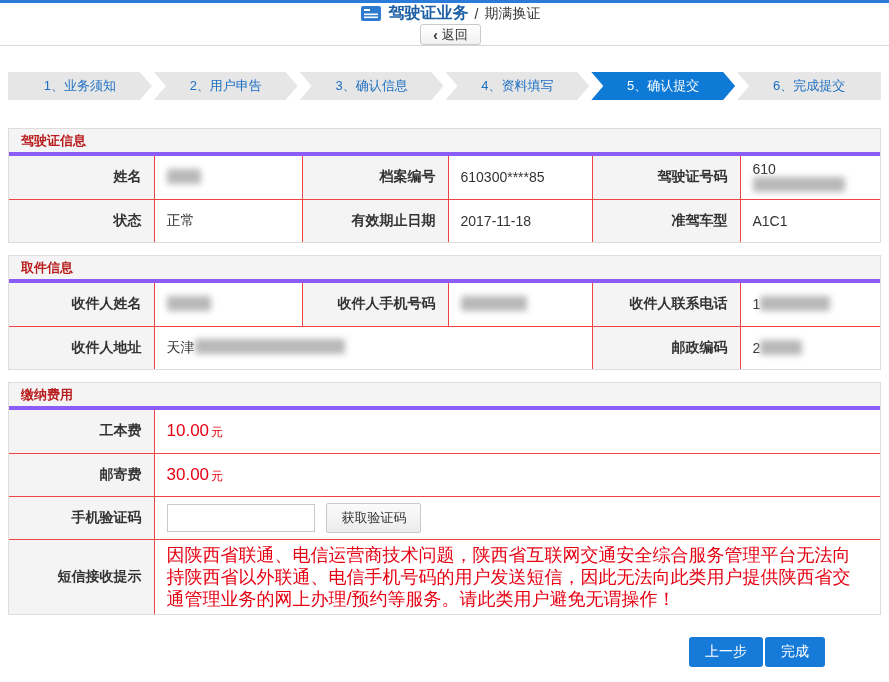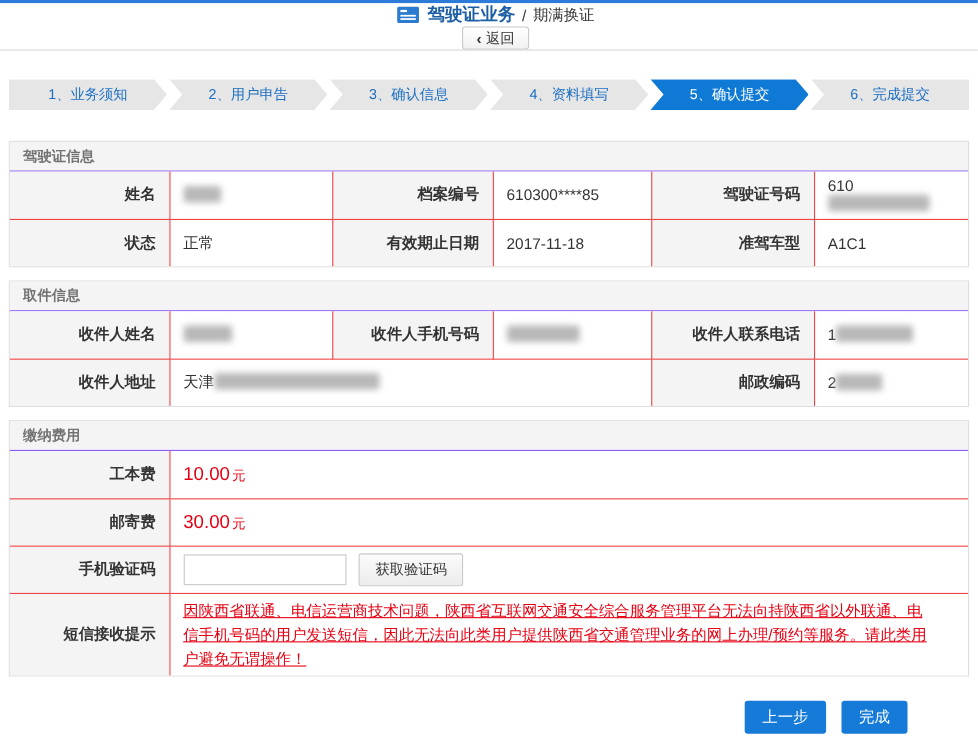--- a/index.html
+++ b/index.html
@@ -44,23 +44,23 @@
   }
   .step.first { clip-path: polygon(0 0, calc(100% - 12px) 0, 100% 50%, calc(100% - 12px) 100%, 0 100%); }
   .step.last  { clip-path: polygon(0 0, 100% 0, 100% 100%, 0 100%, 12px 50%); }
   .step.active { background: #0f7ad6; color: #fff; }
 
   .content { padding: 0 8px; }
   .section { border: 1px solid #ddd; background: #fff; }
   .section.s1 { margin-top: 28px; }
   .section.s2, .section.s3 { margin-top: 12px; }
   .section-header {
-    background: #f4f4f4; border-bottom: 1px solid #8b5cf6;
+    background: #f4f4f4; border-bottom: 4px solid #8b5cf6;
     height: 27px; display: flex; align-items: center;
-    padding: 0 12px; font-size: 13px; font-weight: bold; color: #737373;
+    padding: 0 12px; font-size: 13px; font-weight: bold; color: #b91c1c;
   }
   table.info { width: 100%; border-collapse: collapse; table-layout: fixed; }
   table.info td {
     border: 1px solid #ef4444;
     height: 43px; font-size: 14px; vertical-align: middle;
     background: #fff; padding: 0 12px;
   }
   table.info td.lbl { background: #f4f4f4; text-align: right; font-weight: bold; color: #333; }
   table.info tr td:first-child { border-left: none; }
   table.info tr td:last-child { border-right: none; }
@@ -82,23 +82,23 @@
     vertical-align: middle; font-family: inherit;
   }
   .captcha-btn {
     height: 30px; margin-left: 8px; padding: 0 14px;
     border: 1px solid #c9c9c9; border-radius: 2px;
     background: linear-gradient(#fbfbfb, #ececec);
     font-size: 13px; color: #333; cursor: pointer;
     vertical-align: middle; font-family: inherit;
   }
   .sms-row td { height: 68px; }
-  .sms-text { color: #e60012; font-size: 14px; line-height: 22px; padding: 4px 16px 4px 0; text-decoration: underline; }
-
-  .footer-actions { display: flex; justify-content: flex-end; gap: 14px; margin: 22px 56px 0 0; }
+  .sms-text { color: #e60012; font-size: 18px; line-height: 22px; padding: 4px 16px 4px 0; }
+
+  .footer-actions { display: flex; justify-content: flex-end; gap: 2px; margin: 22px 56px 0 0; }
   .btn-primary {
     height: 30px; min-width: 54px; padding: 0 16px;
     background: #157ad8; color: #fff;
     border: none; border-radius: 3px;
     font-size: 14px; cursor: pointer; font-family: inherit;
   }
 </style>
 </head>
 <body>
 

